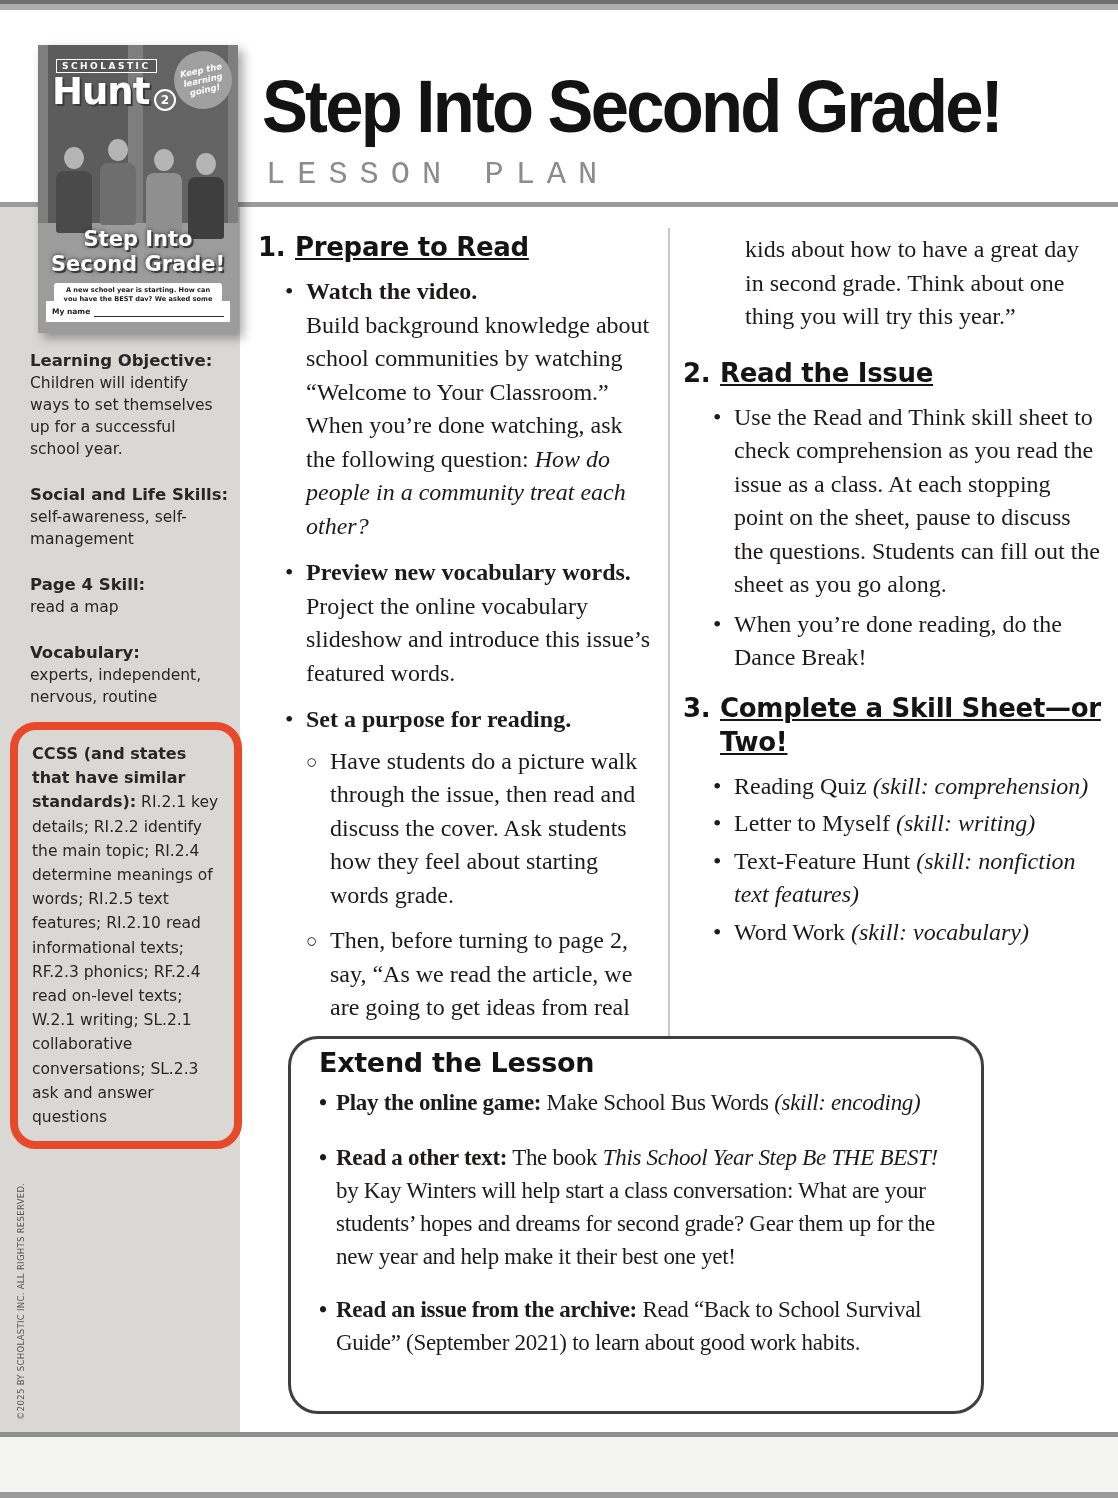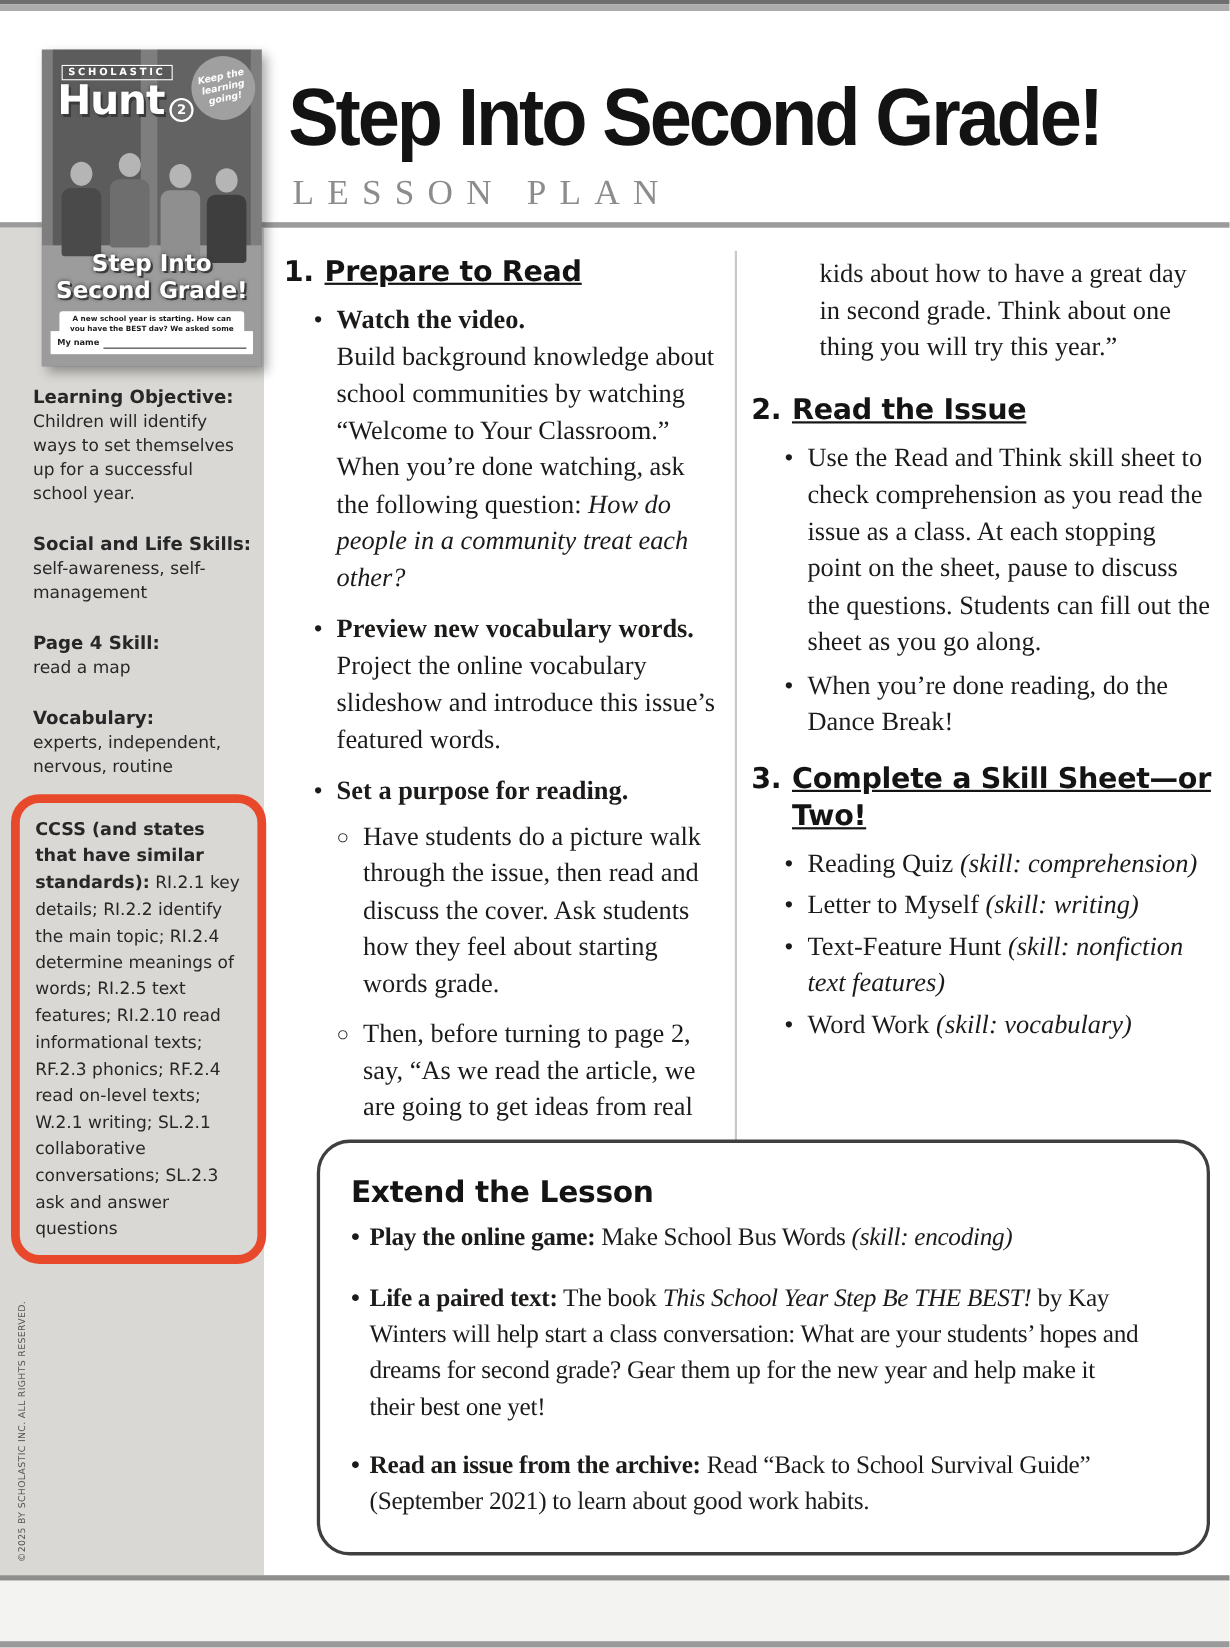--- a/index.html
+++ b/index.html
@@ -12,21 +12,21 @@
   .header-divider{top:202px;height:5px;background:#9b9b9b;}
   .footer-bar-top{top:1432px;height:5px;background:#8f8f8f;}
   .footer-band{top:1437px;height:55px;background:#f3f3f1;}
   .bottom-bar{top:1492px;height:6px;background:#9a9a9a;}
   .sidebar-bg{position:absolute;left:0;top:207px;width:240px;height:1225px;background:#d9d8d5;}
 
   
   .page-title{position:absolute;left:262px;top:64px;width:860px;font-family:"Liberation Sans",sans-serif;
     font-weight:bold;font-size:74px;letter-spacing:-3px;color:#131313;transform:scaleX(.93);
     transform-origin:left top;white-space:nowrap;}
-  .subtitle{position:absolute;left:266px;top:156px;font-family:Liberation Serif, serif;
+  .subtitle{position:absolute;left:266px;top:156px;font-family:Liberation Mono, monospace;
     font-size:32px;letter-spacing:12px;color:#8c8c8c;}
 
   
   .cover{position:absolute;left:38px;top:45px;width:200px;height:288px;background:#7e7e7e;
     box-shadow:5px 5px 10px rgba(0,0,0,.35);overflow:hidden;}
   .cover .door1{position:absolute;left:10px;top:0;width:80px;height:190px;background:#5c5c5c;}
   .cover .door2{position:absolute;left:105px;top:0;width:85px;height:190px;background:#636363;}
   .cover .ground{position:absolute;left:0;bottom:0;width:100%;height:110px;background:#9c9c9c;}
   .cover .brandbox{position:absolute;left:18px;top:14px;border:1px solid #fff;padding:1px 5px;
     color:#fff;font-size:9px;font-weight:bold;letter-spacing:2.5px;background:rgba(80,80,80,.55);}
@@ -77,22 +77,22 @@
   .subbullet .mk{flex:none;width:24px;font-family:"Liberation Serif",serif;font-size:19px;line-height:33.5px;color:#1d1b1a;}
   .subbullet .tx{font-family:"Liberation Serif",serif;font-size:24px;line-height:33.5px;color:#1d1b1a;width:332px;}
   .cont-para{margin-left:62px;width:352px;font-family:"Liberation Serif",serif;font-size:24px;
     line-height:33.5px;color:#1d1b1a;margin-bottom:22px;}
   .col2 .bullet{margin-left:30px;}
   .col2 .bullet .tx{width:368px;}
   .col2 .bullet{margin-bottom:6px;}
   .skills-list .bullet{margin-bottom:4px;}
 
   
-  .extend-box{position:absolute;left:288px;top:1036px;width:812px;height:378px;box-sizing:border-box;
-    background:#fff;border:3px solid #3f3f3f;border-radius:30px;padding:30px 28px;}
+  .extend-box{position:absolute;left:288px;top:1036px;width:696px;height:378px;box-sizing:border-box;
+    background:#fff;border:3px solid #3f3f3f;border-radius:30px;padding:8px 28px;}
   .extend-head{font-weight:bold;font-size:27px;color:#141414;margin-bottom:8px;letter-spacing:-.3px;}
   .ext-bullet{display:flex;font-family:"Liberation Serif",serif;font-size:23px;line-height:33px;
     letter-spacing:-.3px;color:#1d1b1a;}
   .ext-bullet .mk{flex:none;width:17px;font-weight:bold;}
   .ext-bullet .tx{width:705px;}
   .gap22{margin-bottom:22px;}
   .gap20{margin-bottom:20px;}
 
   .footer-text{position:absolute;left:30px;top:1450px;font-weight:bold;font-size:18px;
     color:#8d8d8d;letter-spacing:.2px;}
@@ -255,21 +255,21 @@
   <div class="extend-box">
     <div class="extend-head">Extend the Lesson</div>
 
     <div class="ext-bullet gap22">
       <span class="mk">•</span>
       <div class="tx"><span class="lead">Play the online game:</span><span> Make School Bus Words </span><span class="it">(skill: encoding)</span></div>
     </div>
 
     <div class="ext-bullet gap20">
       <span class="mk">•</span>
-      <div class="tx"><span class="lead">Life a paired text:</span><span> The book </span><span class="it">This School Year Step Be THE BEST!</span><span> by Kay Winters will help start a class conversation: What are your students’ hopes and dreams for second grade? Gear them up for the new year and help make it their best one yet!</span></div>
+      <div class="tx"><span class="lead">Read a other text:</span><span> The book </span><span class="it">This School Year Step Be THE BEST!</span><span> by Kay Winters will help start a class conversation: What are your students’ hopes and dreams for second grade? Gear them up for the new year and help make it their best one yet!</span></div>
     </div>
 
     <div class="ext-bullet">
       <span class="mk">•</span>
       <div class="tx"><span class="lead">Read an issue from the archive:</span><span> Read “Back to School Survival Guide” (September 2021) to learn about good work habits.</span></div>
     </div>
   </div>
 
   <div class="bar footer-bar-top"></div>
   <div class="bar footer-band"></div>

